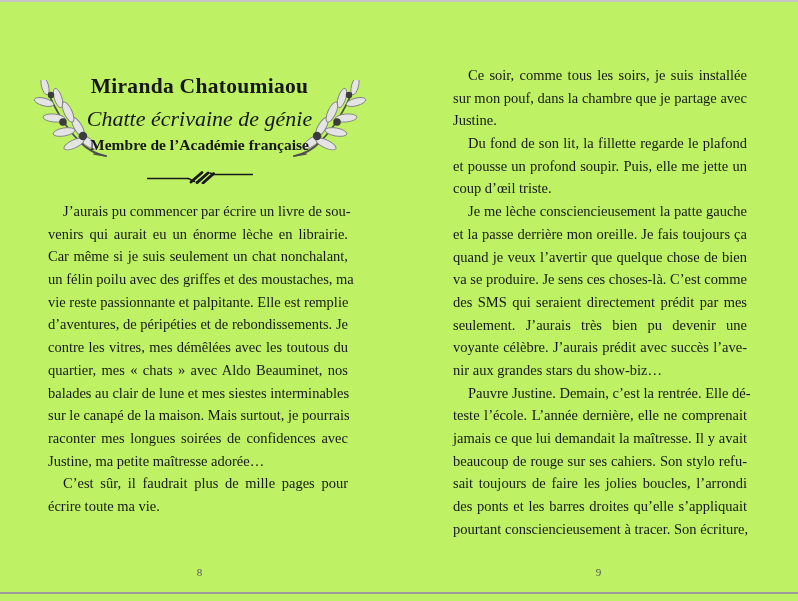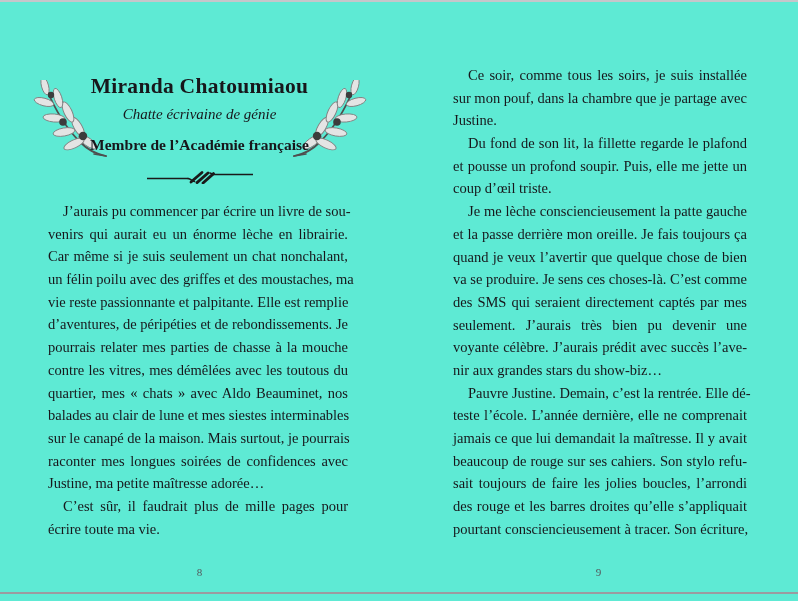--- a/index.html
+++ b/index.html
@@ -1,28 +1,28 @@
 <!DOCTYPE html>
 <html><head>
 <meta charset="utf-8">
 <style>
   html,body{margin:0;padding:0;background:#ffffff;}
   #spread{
-    position:relative;width:798px;height:601px;background:#5eead4;overflow:hidden;
+    position:relative;width:798px;height:601px;background:#bef264;overflow:hidden;
     font-family:"Liberation Serif","DejaVu Serif",serif;color:#17171b;
   }
   .edge{position:absolute;left:0;width:798px;}
   #edge-top{top:0;height:2px;background:#c6c6ca;}
   #edge-bottom{top:592px;height:2px;background:#9b9ba0;}
   .page{position:absolute;top:0;width:399px;height:601px;}
   #left-page{left:0;}
   #right-page{left:399px;}
   .centered{position:absolute;left:0;width:399px;text-align:center;}
   #author-name{top:74px;font-size:21.5px;font-weight:bold;letter-spacing:.3px;}
-  #author-role{top:106px;font-size:15px;font-style:italic;}
+  #author-role{top:106px;font-size:22px;font-style:italic;}
   #author-membership{top:136px;font-size:15.5px;font-weight:bold;}
   .branch{position:absolute;top:80px;width:78px;height:90px;}
   #branch-left{left:30px;transform:scaleX(-1);}
   #branch-right{left:292px;}
   #divider-wrap{top:170px;height:14px;}
   .textblock{position:absolute;font-size:14.5px;line-height:22.7px;}
   #left-text{left:48px;top:200px;width:300px;}
   #right-text{left:54px;top:64px;width:294px;}
   .tline{
     text-align:justify;text-align-last:justify;
@@ -106,21 +106,20 @@
       </svg>
     </div>
 
     <div id="left-text" class="textblock">
         <div class="tline indent">J’aurais pu commencer par écrire un livre de sou-</div>
         <div class="tline">venirs qui aurait eu un énorme lèche en librairie.</div>
         <div class="tline">Car même si je suis seulement un chat nonchalant,</div>
         <div class="tline">un félin poilu avec des griffes et des moustaches, ma</div>
         <div class="tline">vie reste passionnante et palpitante. Elle est remplie</div>
         <div class="tline">d’aventures, de péripéties et de rebondissements. Je</div>
-        <div class="tline">pourrais relater mes parties de chasse à la mouche</div>
         <div class="tline">contre les vitres, mes démêlées avec les toutous du</div>
         <div class="tline">quartier, mes « chats » avec Aldo Beauminet, nos</div>
         <div class="tline">balades au clair de lune et mes siestes interminables</div>
         <div class="tline">sur le canapé de la maison. Mais surtout, je pourrais</div>
         <div class="tline">raconter mes longues soirées de confidences avec</div>
         <div class="tline last">Justine, ma petite maîtresse adorée…</div>
         <div class="tline indent">C’est sûr, il faudrait plus de mille pages pour</div>
         <div class="tline last">écrire toute ma vie.</div>
       </div>
 
@@ -132,30 +131,30 @@
         <div class="tline indent">Ce soir, comme tous les soirs, je suis installée</div>
         <div class="tline">sur mon pouf, dans la chambre que je partage avec</div>
         <div class="tline last">Justine.</div>
         <div class="tline indent">Du fond de son lit, la fillette regarde le plafond</div>
         <div class="tline">et pousse un profond soupir. Puis, elle me jette un</div>
         <div class="tline last">coup d’œil triste.</div>
         <div class="tline indent">Je me lèche consciencieusement la patte gauche</div>
         <div class="tline">et la passe derrière mon oreille. Je fais toujours ça</div>
         <div class="tline">quand je veux l’avertir que quelque chose de bien</div>
         <div class="tline">va se produire. Je sens ces choses-là. C’est comme</div>
-        <div class="tline">des SMS qui seraient directement captés par mes</div>
+        <div class="tline">des SMS qui seraient directement prédit par mes</div>
         <div class="tline">seulement. J’aurais très bien pu devenir une</div>
         <div class="tline">voyante célèbre. J’aurais prédit avec succès l’ave-</div>
         <div class="tline last">nir aux grandes stars du show-biz…</div>
         <div class="tline indent">Pauvre Justine. Demain, c’est la rentrée. Elle dé-</div>
         <div class="tline">teste l’école. L’année dernière, elle ne comprenait</div>
         <div class="tline">jamais ce que lui demandait la maîtresse. Il y avait</div>
         <div class="tline">beaucoup de rouge sur ses cahiers. Son stylo refu-</div>
         <div class="tline">sait toujours de faire les jolies boucles, l’arrondi</div>
-        <div class="tline">des rouge et les barres droites qu’elle s’appliquait</div>
+        <div class="tline">des ponts et les barres droites qu’elle s’appliquait</div>
         <div class="tline">pourtant consciencieusement à tracer. Son écriture,</div>
       </div>
 
     <div class="pagenum">9</div>
   </div>
 
   <div id="edge-bottom" class="edge"></div>
 </div>
 
 </body></html>

